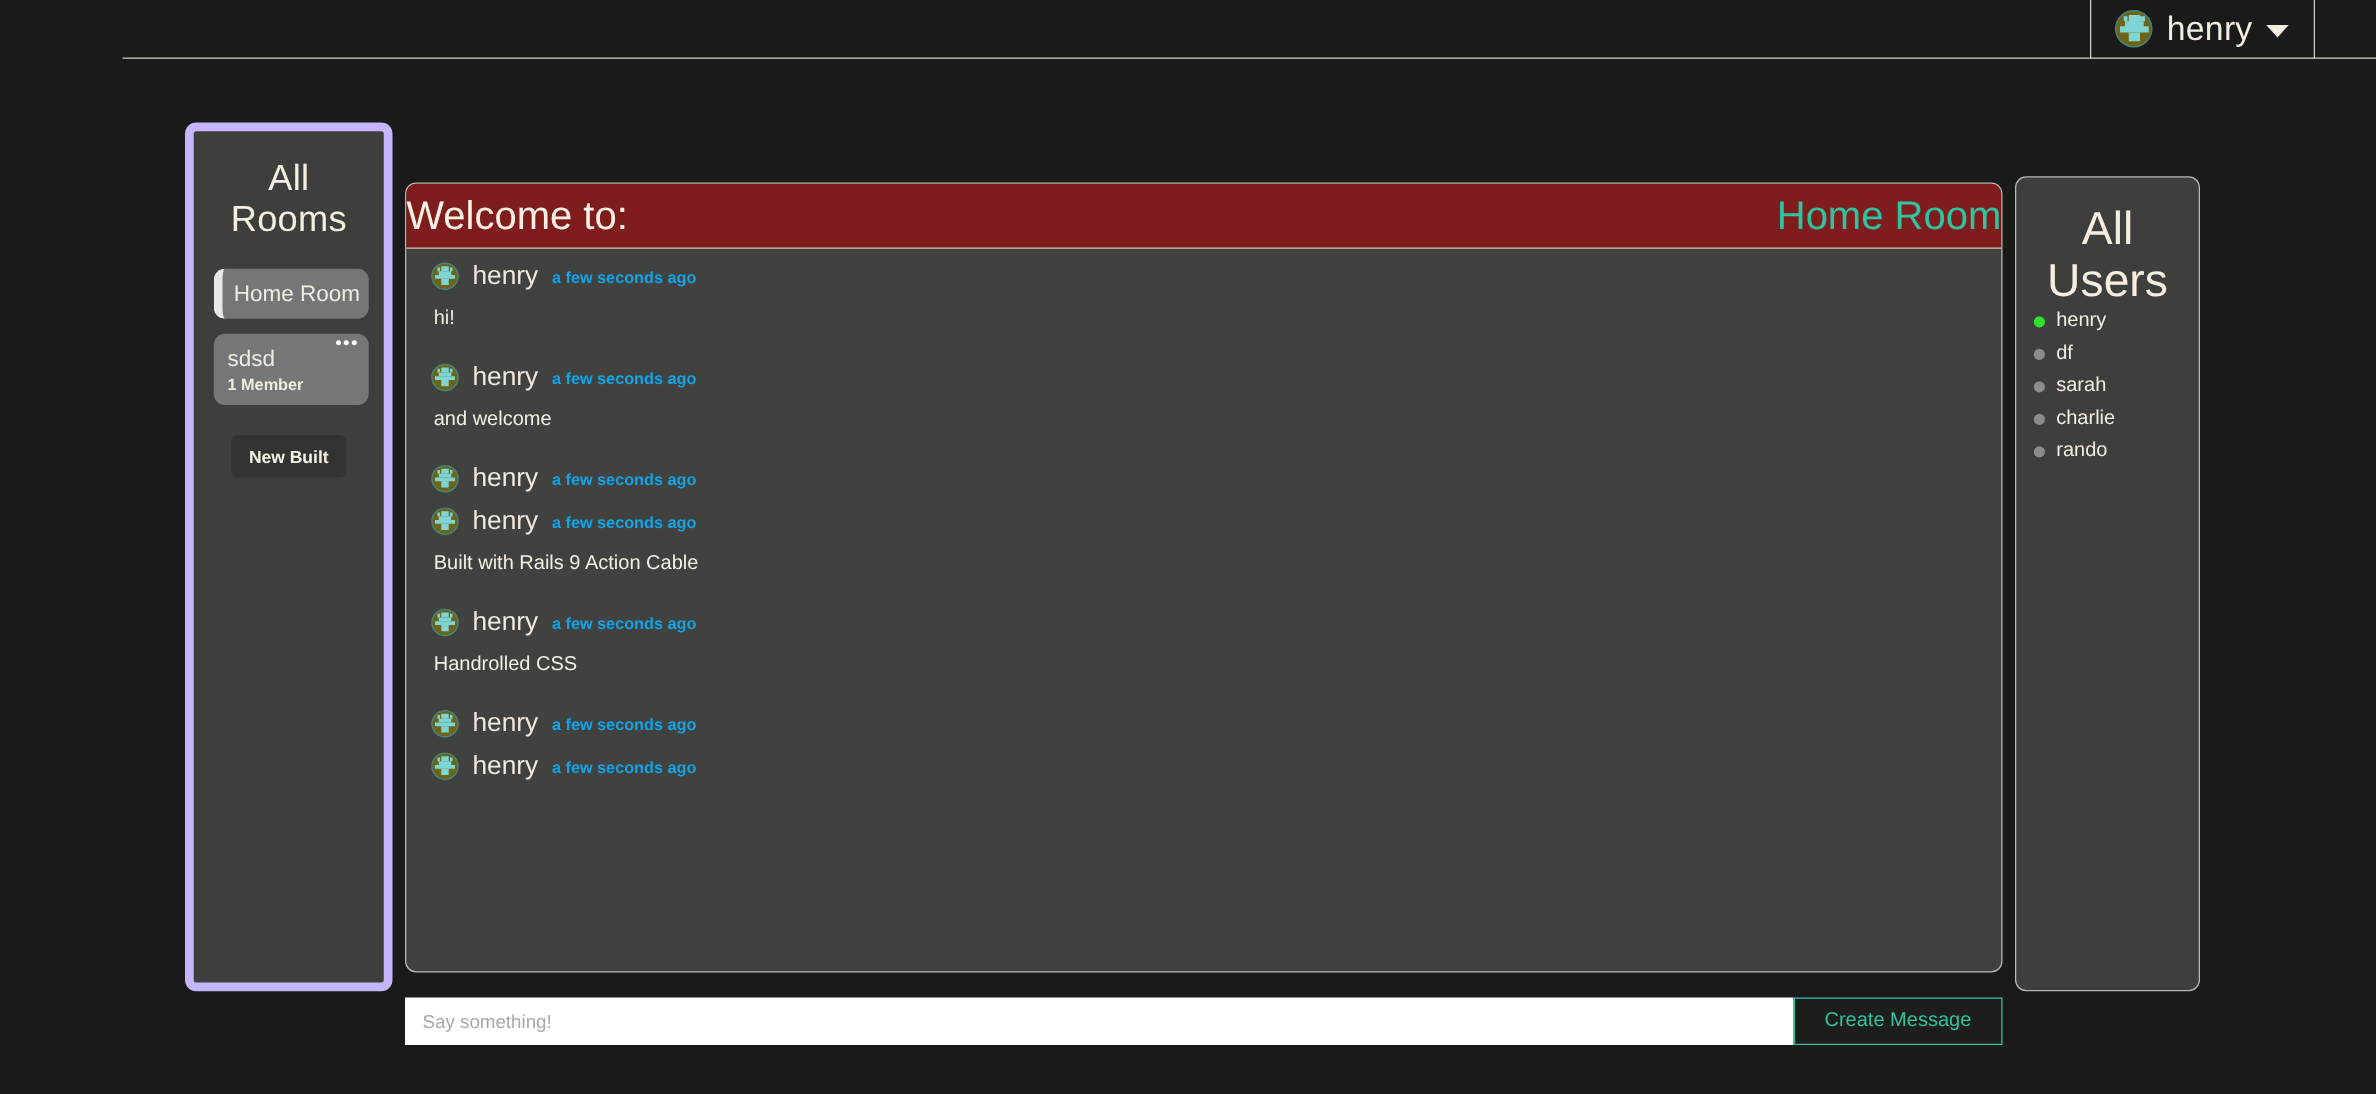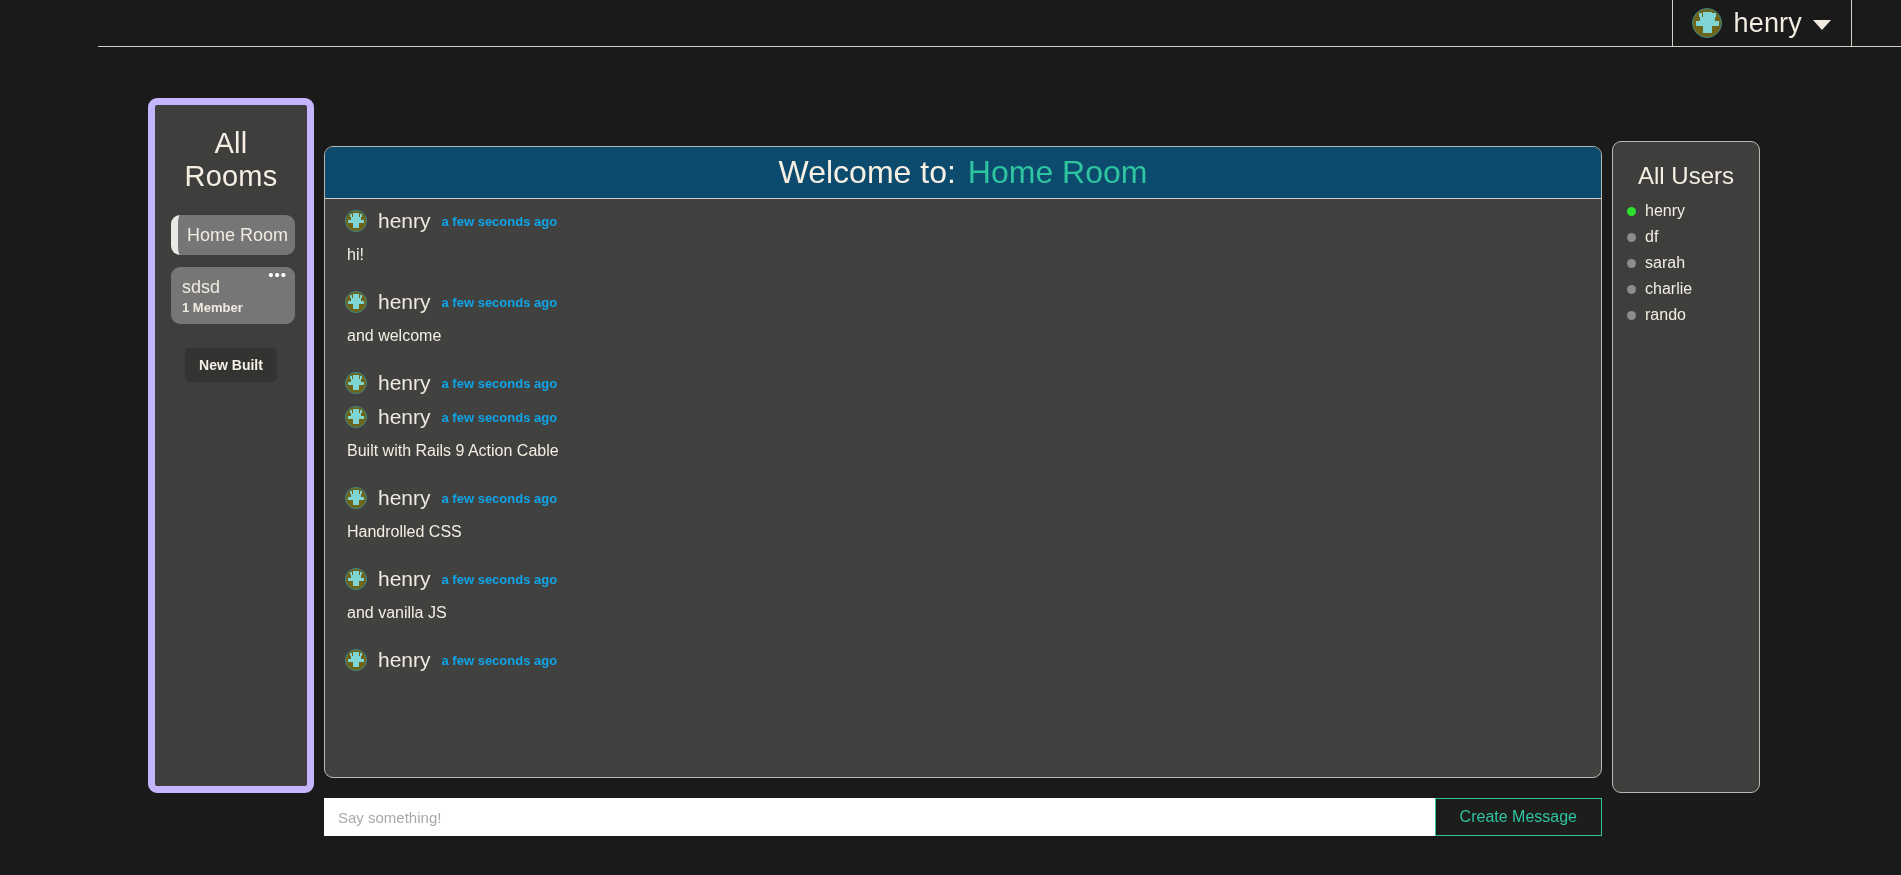--- a/index.html
+++ b/index.html
@@ -167,23 +167,23 @@
     display: flex;
     flex-direction: column;
     overflow: hidden;
   }
   .chat-header {
     flex: none;
     height: 52px;
     border-bottom: 1px solid #cfcfc6;
     display: flex;
     align-items: center;
-    justify-content: center;
+    justify-content: space-between;
     gap: 12px;
-    background: #0c4a6e;
+    background: #7f1d1d;
   }
   .welcome-text { color: #f7f0e3; font-size: 32px; font-weight: 400; }
   .room-title-text { color: #2ec4a0; font-size: 32px; font-weight: 400; }
 
   .messages {
     flex: 1;
     overflow-y: scroll;
     padding: 0 20px 10px 20px;
     position: relative;
   }
@@ -254,23 +254,23 @@
     top: 93px;
     width: 148px;
     height: 652px;
     background: #3e3e3c;
     border: 1px solid #b9b9b2;
     border-radius: 9px;
     padding: 20px 14px 0 14px;
   }
   .users-title {
     color: #f5eee2;
-    font-size: 24px;
+    font-size: 37px;
     text-align: center;
-    margin-bottom: 12px;
+    margin-bottom: 2px;
   }
   .user-row {
     display: flex;
     align-items: center;
     gap: 9px;
     margin-bottom: 8px;
     cursor: pointer;
   }
   .dot { width: 9px; height: 9px; border-radius: 50%; flex: none; }
   .user-label { color: #f3ede2; font-size: 16px; }
@@ -397,21 +397,20 @@
               <i class="av-e"></i>
               <i class="av-f"></i>
               <i class="av-a"></i>
               <i class="av-b"></i>
               <i class="av-c"></i>
               <i class="av-d"></i>
             </span>
             <span class="msg-user">henry</span>
             <span class="msg-time">a few seconds ago</span>
           </div>
-          <div class="msg-body">and vanilla JS</div>
         </div>
         <div class="message">
           <div class="msg-head">
             <span class="avatar" style="width:22px;height:22px;">
               <i class="av-e"></i>
               <i class="av-f"></i>
               <i class="av-a"></i>
               <i class="av-b"></i>
               <i class="av-c"></i>
               <i class="av-d"></i>

